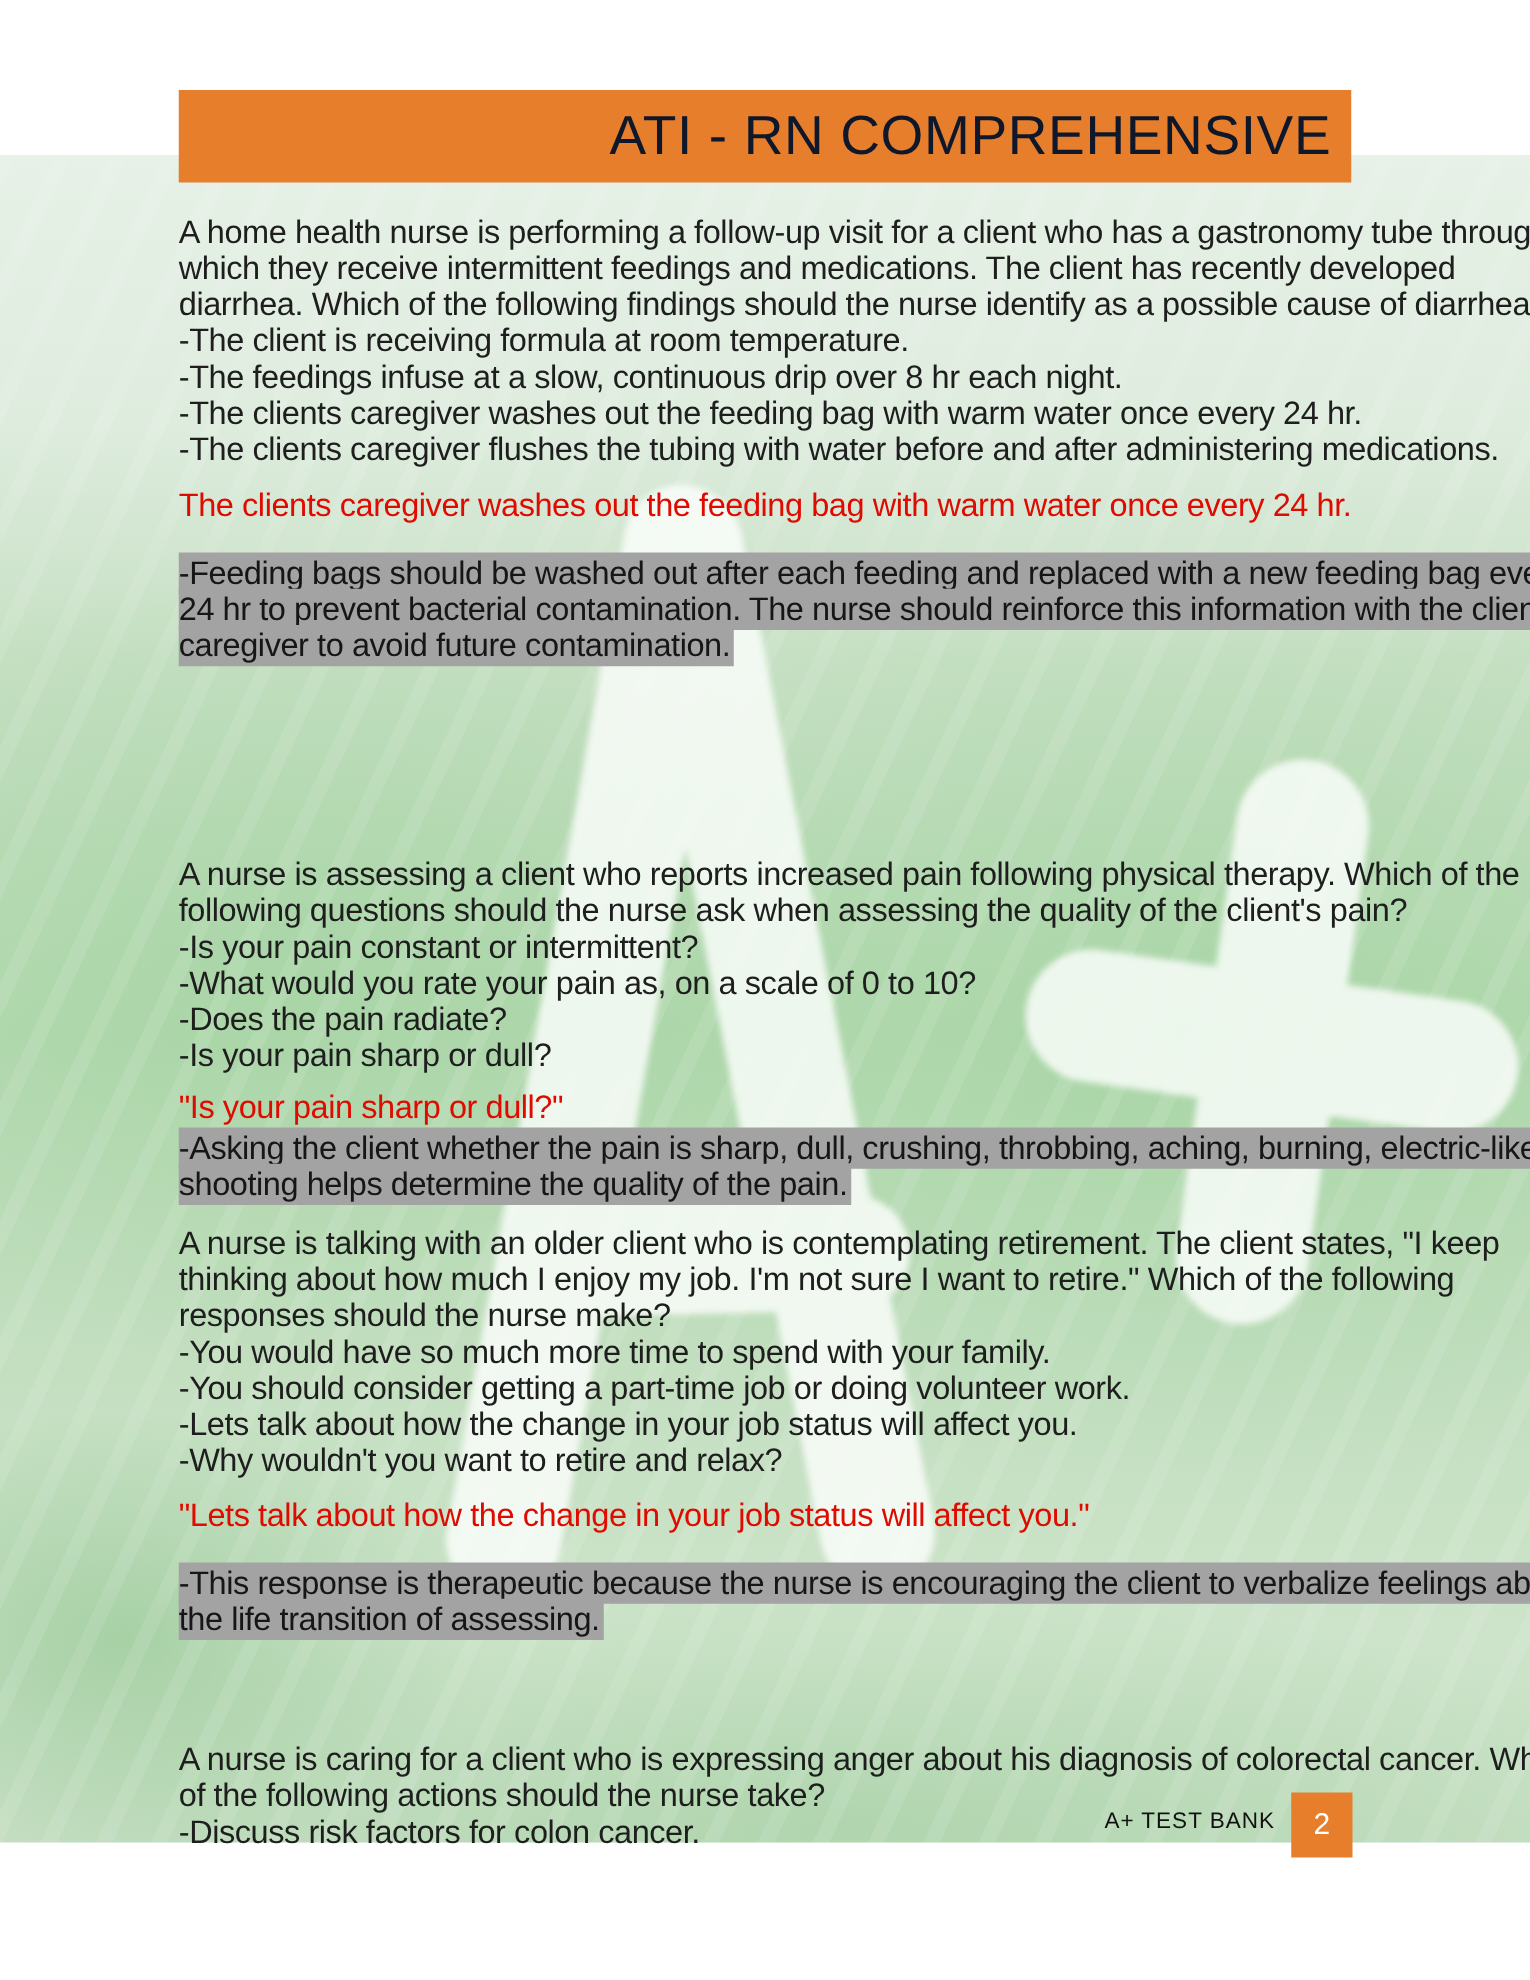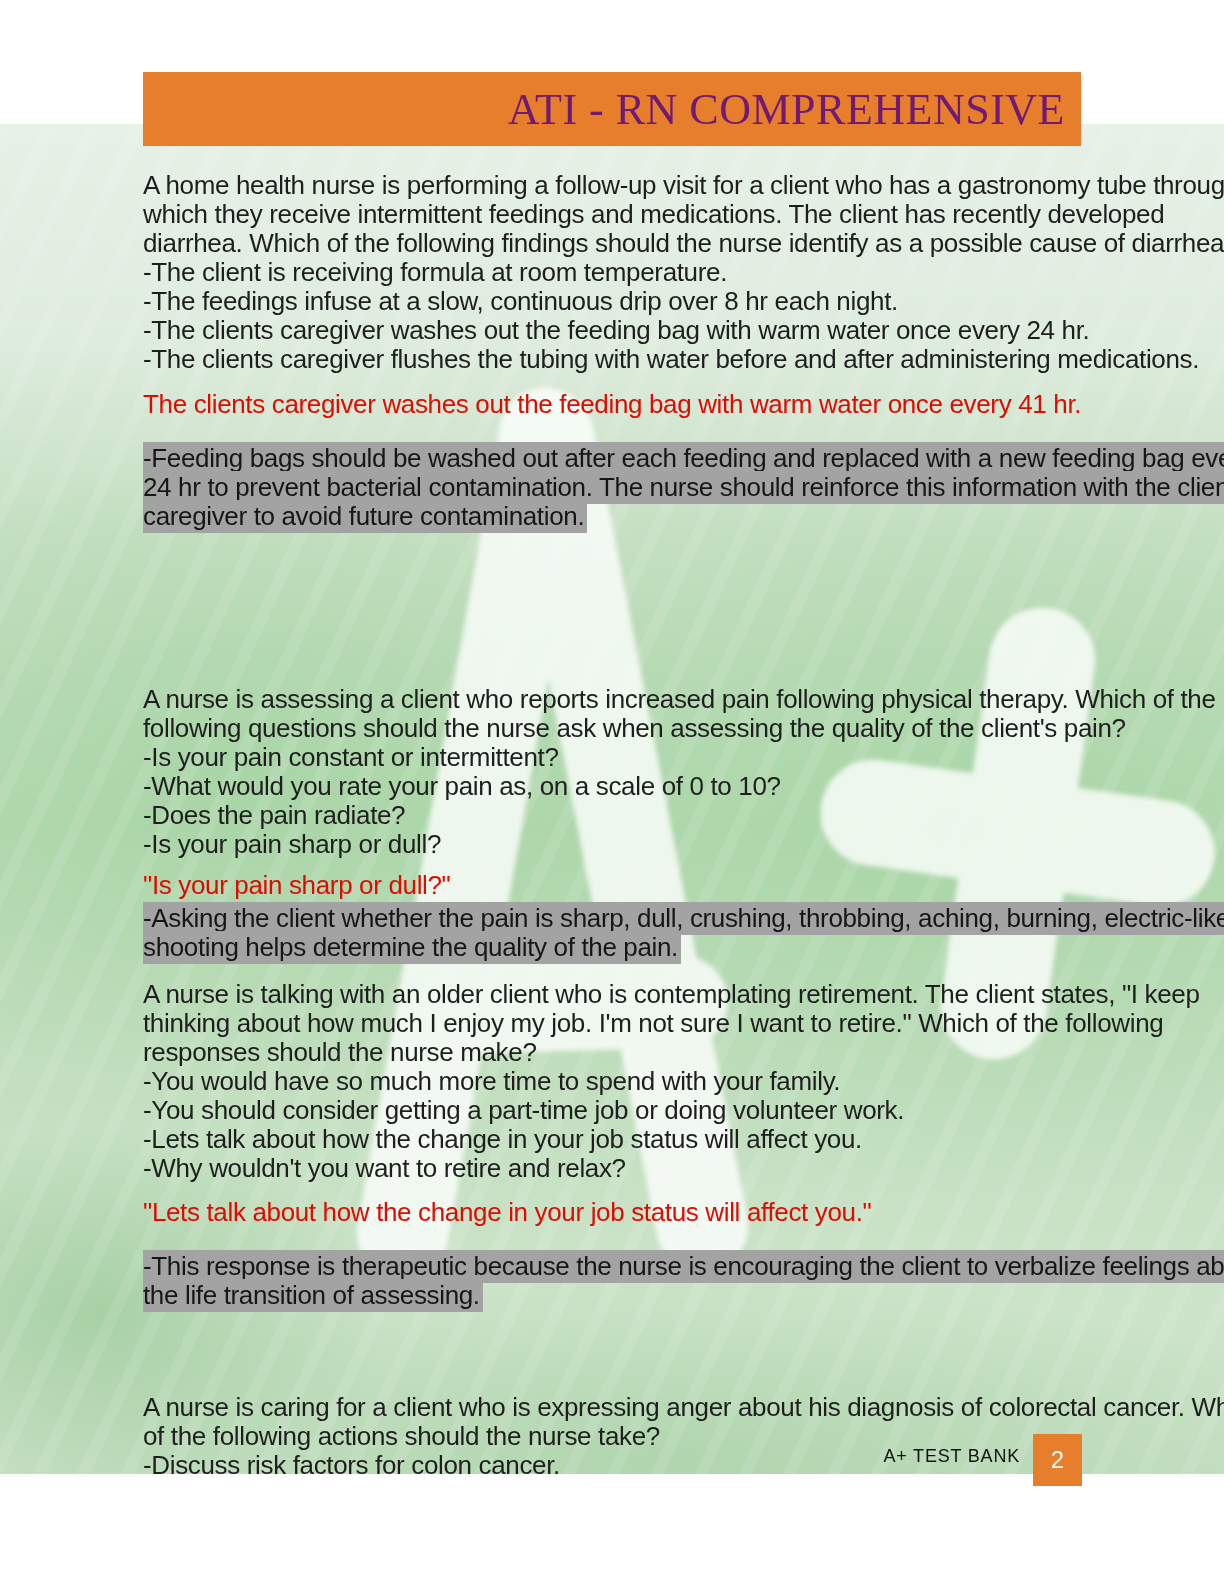--- a/index.html
+++ b/index.html
@@ -21,21 +21,21 @@
     background:repeating-linear-gradient(115deg,rgba(255,255,255,0.10) 0 12px,rgba(255,255,255,0) 12px 40px);
   }
   .wm-svg{position:absolute;left:0;top:0;filter:blur(2.5px);}
   .banner{
     position:absolute;left:143px;top:72px;width:938px;height:74px;
     background:#E67E2B;
     display:flex;align-items:center;justify-content:flex-end;
     padding-right:16px;box-sizing:border-box;
   }
   .banner-title{
-    font-family:Liberation Serif, serif;font-size:44px;color:#701a75;
+    font-family:Liberation Sans, sans-serif;font-size:44px;color:#0f172a;
     letter-spacing:0.5px;white-space:pre;
   }
   .txt{
     position:absolute;left:143px;width:940px;
     font-size:26px;line-height:29px;letter-spacing:-0.35px;
     color:#1e1e1e;white-space:pre;
   }
   .red{color:#DF0B00;}
   .hl{background:#a3a3a3;color:#161616;padding:1px 3px 2px 0;}
   .footer-brand{
@@ -75,21 +75,21 @@
     <span class="banner-title">ATI - RN COMPREHENSIVE</span>
   </div>
 
   <div class="txt" style="top:171px">A home health nurse is performing a follow-up visit for a client who has a gastronomy tube through
 which they receive intermittent feedings and medications. The client has recently developed
 diarrhea. Which of the following findings should the nurse identify as a possible cause of diarrhea?
 -The client is receiving formula at room temperature.
 -The feedings infuse at a slow, continuous drip over 8 hr each night.
 -The clients caregiver washes out the feeding bag with warm water once every 24 hr.
 -The clients caregiver flushes the tubing with water before and after administering medications.</div>
-  <div class="txt red" style="top:390px">The clients caregiver washes out the feeding bag with warm water once every 41 hr.</div>
+  <div class="txt red" style="top:390px">The clients caregiver washes out the feeding bag with warm water once every 24 hr.</div>
   <div class="txt" style="top:444px"><span class="hl">-Feeding bags should be washed out after each feeding and replaced with a new feeding bag every
 24 hr to prevent bacterial contamination. The nurse should reinforce this information with the clients
 caregiver to avoid future contamination.</span></div>
 
   <div class="txt" style="top:685px">A nurse is assessing a client who reports increased pain following physical therapy. Which of the
 following questions should the nurse ask when assessing the quality of the client's pain?
 -Is your pain constant or intermittent?
 -What would you rate your pain as, on a scale of 0 to 10?
 -Does the pain radiate?
 -Is your pain sharp or dull?</div>

